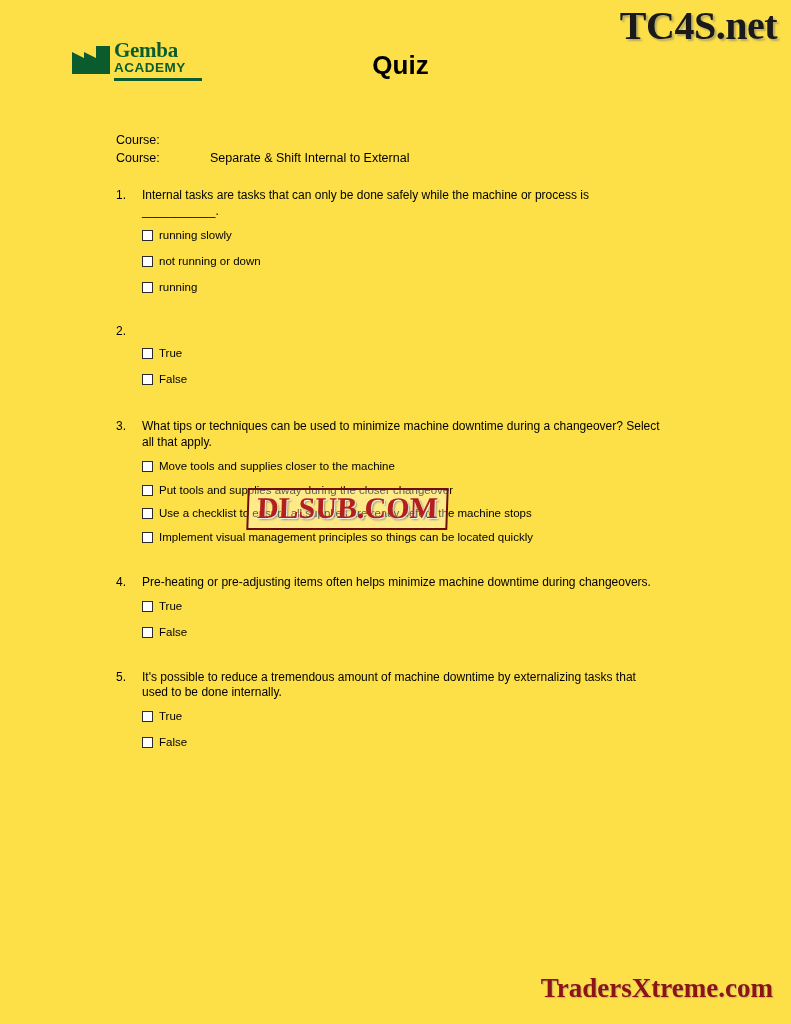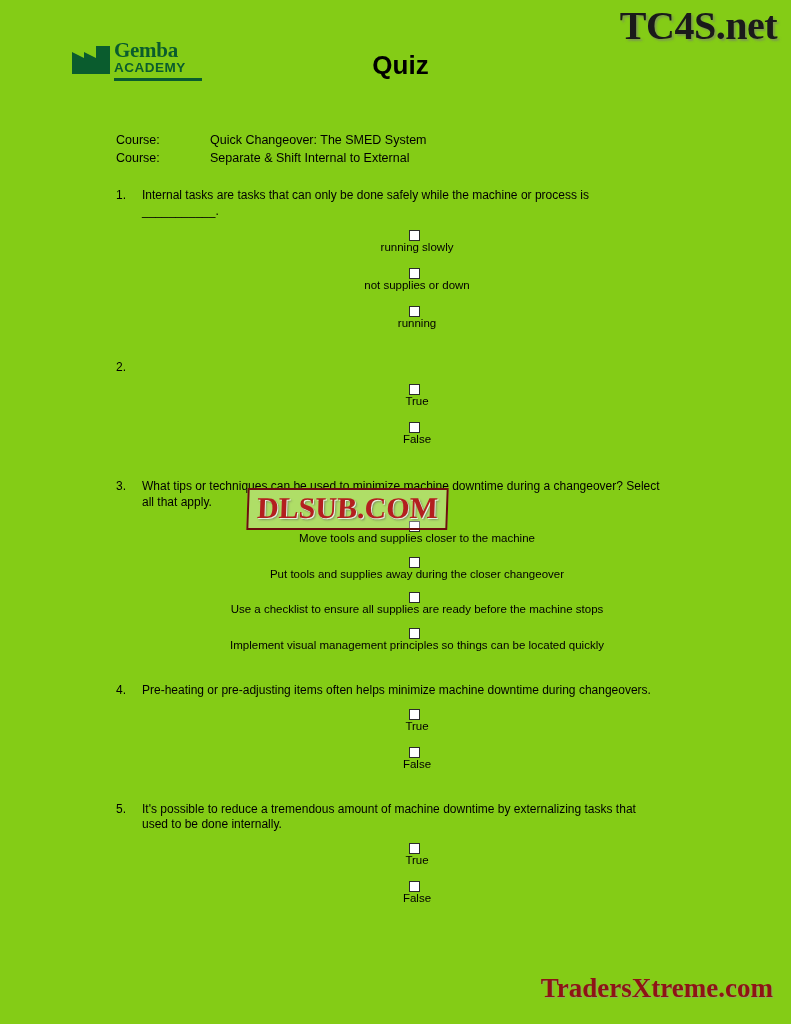--- a/index.html
+++ b/index.html
@@ -11,21 +11,21 @@
     height: 1024px;
     background: #ffffff;
     font-family: "Liberation Sans", sans-serif;
     position: relative;
     overflow: hidden;
   }
 
   .page {
     position: absolute;
     inset: 0;
-    background: #84cc16;
+    background: #fde047;
   }
 
   
   .wm-top {
     position: absolute;
     top: 2px;
     right: 14px;
     font-family: "Liberation Serif", serif;
     font-weight: bold;
     font-size: 40px;
@@ -162,23 +162,21 @@
     line-height: 1.33;
     color: #000;
     max-width: 520px;
   }
   .options {
     margin-top: 9px;
     padding-left: 26px;
   }
   .option {
     display: flex;
-    align-items: center;
     margin-bottom: 12px;
-    flex-direction: column;
   }
   .option.tight { margin-bottom: 10px; }
   .checkbox {
     width: 9px;
     height: 9px;
     border: 1px solid #2b2b2b;
     background: #fff;
     flex: 0 0 9px;
     margin-right: 6px;
     margin-top: 1px;
@@ -212,21 +210,20 @@
       <div class="logo-academy">ACADEMY</div>
     </div>
     <div class="logo-rule"></div>
   </div>
 
   <div class="doc-title">Quiz</div>
 
   <div class="meta">
     <div class="meta-row">
       <div class="meta-label">Course:</div>
-      <div class="meta-value">Quick Changeover: The SMED System</div>
     </div>
     <div class="meta-row">
       <div class="meta-label">Course:</div>
       <div class="meta-value">Separate &amp; Shift Internal to External</div>
     </div>
   </div>
 
   <div class="questions">
 
     <div class="question" id="q1">
@@ -234,21 +231,21 @@
         <div class="q-num">1.</div>
         <div class="q-text">Internal tasks are tasks that can only be done safely while the machine or process is ___________.</div>
       </div>
       <div class="options">
         <div class="option">
           <span class="checkbox"></span>
           <span class="opt-label">running slowly</span>
         </div>
         <div class="option">
           <span class="checkbox"></span>
-          <span class="opt-label">not supplies or down</span>
+          <span class="opt-label">not running or down</span>
         </div>
         <div class="option">
           <span class="checkbox"></span>
           <span class="opt-label">running</span>
         </div>
       </div>
     </div>
 
     <div class="question" id="q2">
       <div class="q-head">

